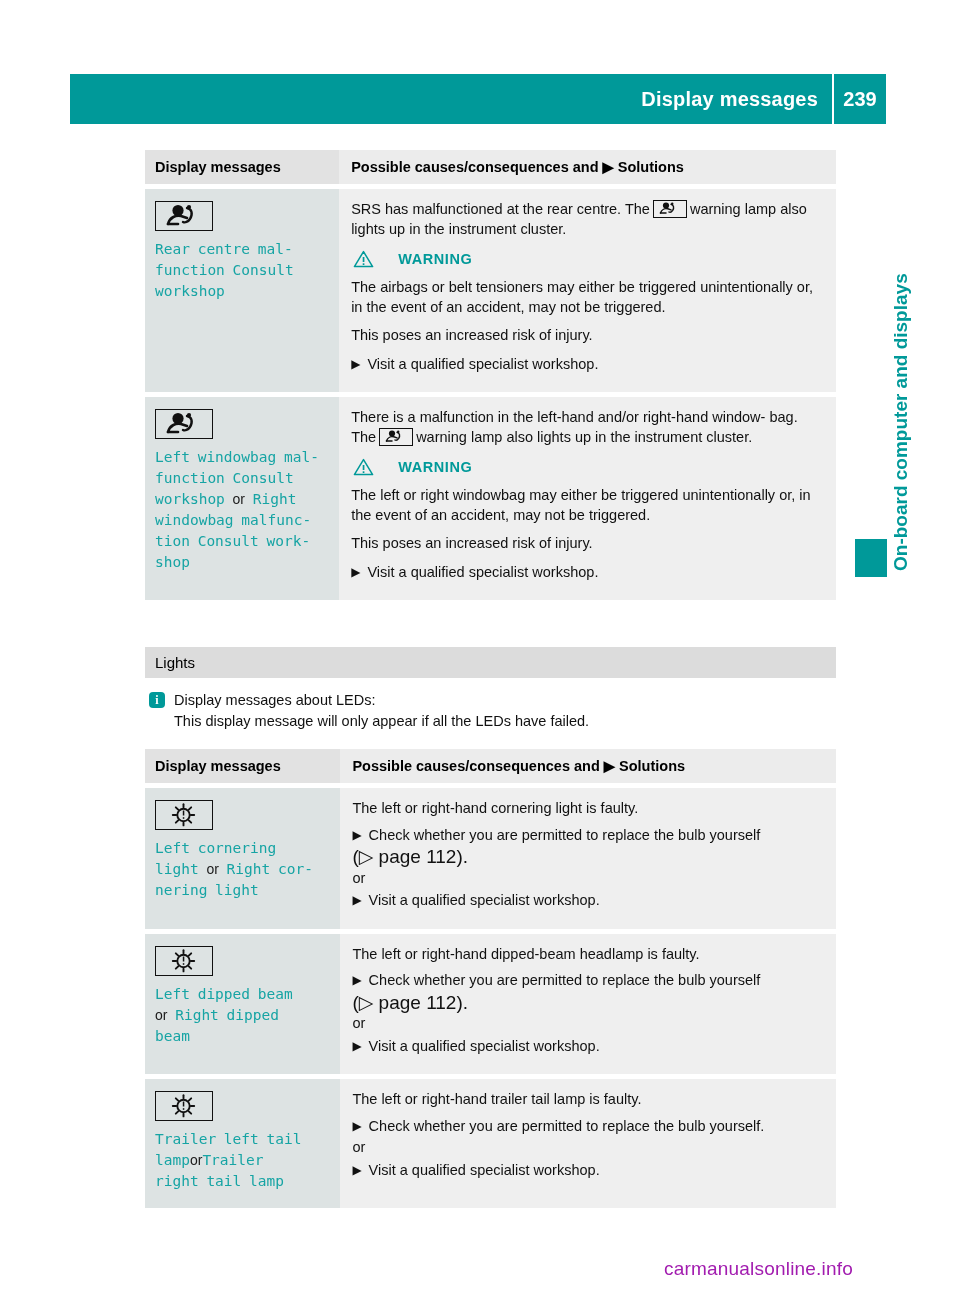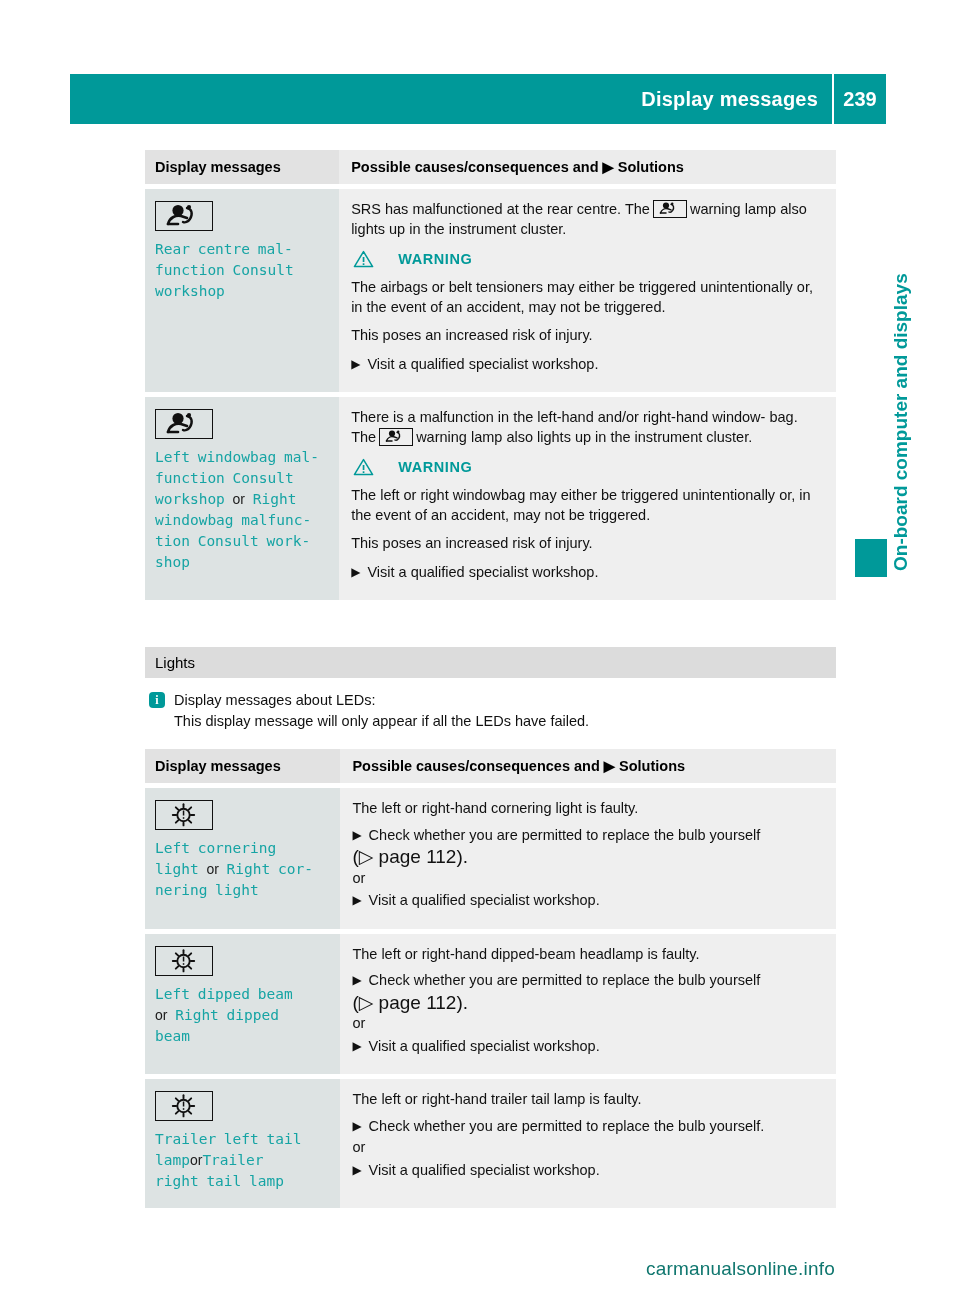--- a/index.html
+++ b/index.html
@@ -112,22 +112,22 @@
     width:58px;height:30px;border:1.6px solid #111;background:#dde3e3;
     box-sizing:border-box;display:block;
   }
   .ico-inline{
     display:inline-block;width:34px;height:18px;border:1.4px solid #111;
     background:#efefef;vertical-align:-4px;margin:0 3px;box-sizing:border-box;
   }
   svg{display:block;}
   
   .watermark{
-    position:absolute;left:646px;top:1258px;
-    color:#0f766e;font-size:19px;letter-spacing:.2px;
+    position:absolute;left:664px;top:1258px;
+    color:#a21caf;font-size:19px;letter-spacing:.2px;
     font-family:"Liberation Sans",sans-serif;
   }
 </style>
 </head>
 <body>
 
 <div class="header-bar">
   <span class="header-title">Display messages</span>
   <span class="header-divider"></span>
   <span class="header-page">239</span>

